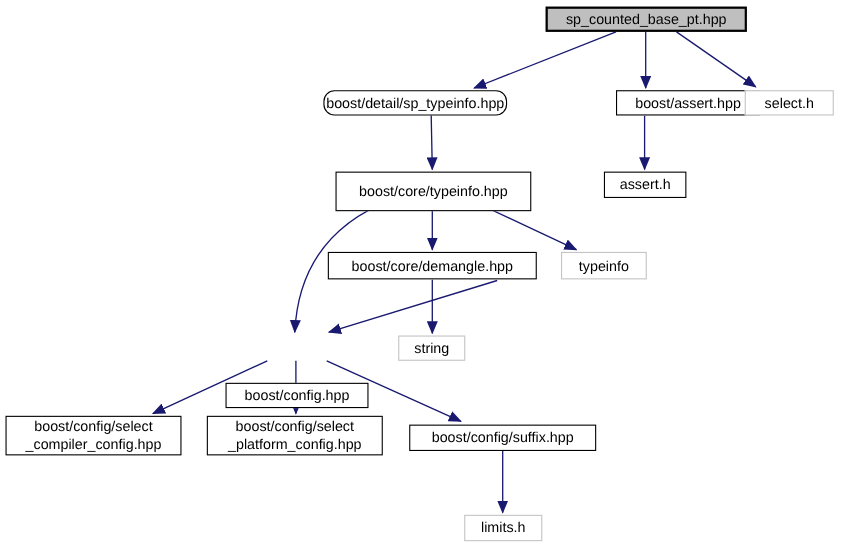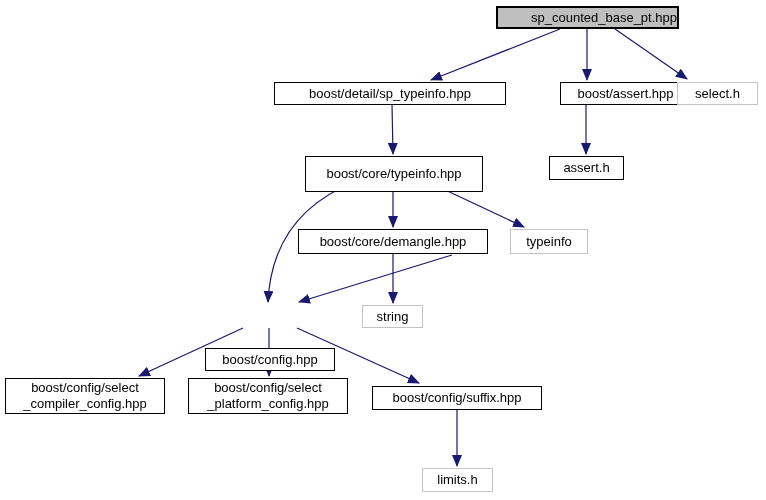--- a/index.html
+++ b/index.html
@@ -41,21 +41,20 @@
     display: flex;
     align-items: center;
     justify-content: center;
     text-align: center;
     white-space: pre-line;
     cursor: default;
   }
   .node.root {
     background: var(--root-fill, #bfbfbf);
     border-width: 2px;
-    justify-content: flex-end;
   }
   .node.ext {
     border-color: var(--external-border, #c4c4c4);
   }
   .node span {
     white-space: pre-line;
     pointer-events: none;
   }
 </style>
 </head>
@@ -82,21 +81,21 @@
     <path class="edge" d="M243,328 L139,376" marker-end="url(#arrow)"></path>
     <path class="edge" d="M269,328 L269,376" marker-end="url(#arrow)"></path>
     <path class="edge" d="M297,328 L419,383" marker-end="url(#arrow)"></path>
     <path class="edge" d="M457,410 L457,466" marker-end="url(#arrow)"></path>
   </svg>
 
   <div class="node root" style="left:496px; top:6px;  width:183px; height:23px;">
     <span>sp_counted_base_pt.hpp</span>
   </div>
 
-  <div class="node" style="left:274px; top:82px; width:232px; height:23px;">
+  <div class="node" style="left:294px; top:82px; width:167px; height:23px;border-radius:10px;">
     <span>boost/detail/sp_typeinfo.hpp</span>
   </div>
 
   <div class="node" style="left:521px; top:82px; width:131px; height:23px;margin-left:39px;">
     <span>boost/assert.hpp</span>
   </div>
 
   <div class="node ext" style="left:677px; top:82px; width:81px; height:23px;">
     <span>select.h</span>
   </div>

